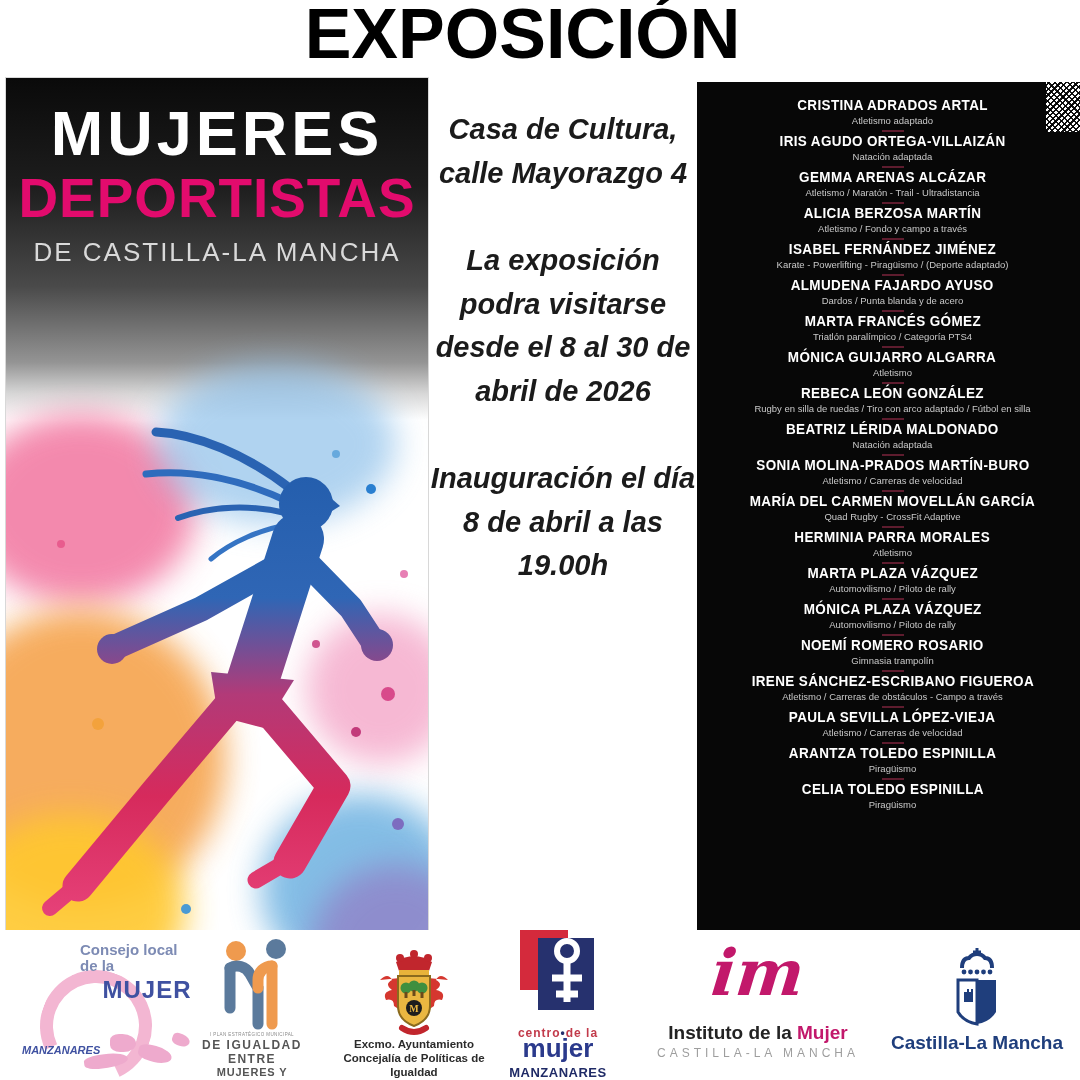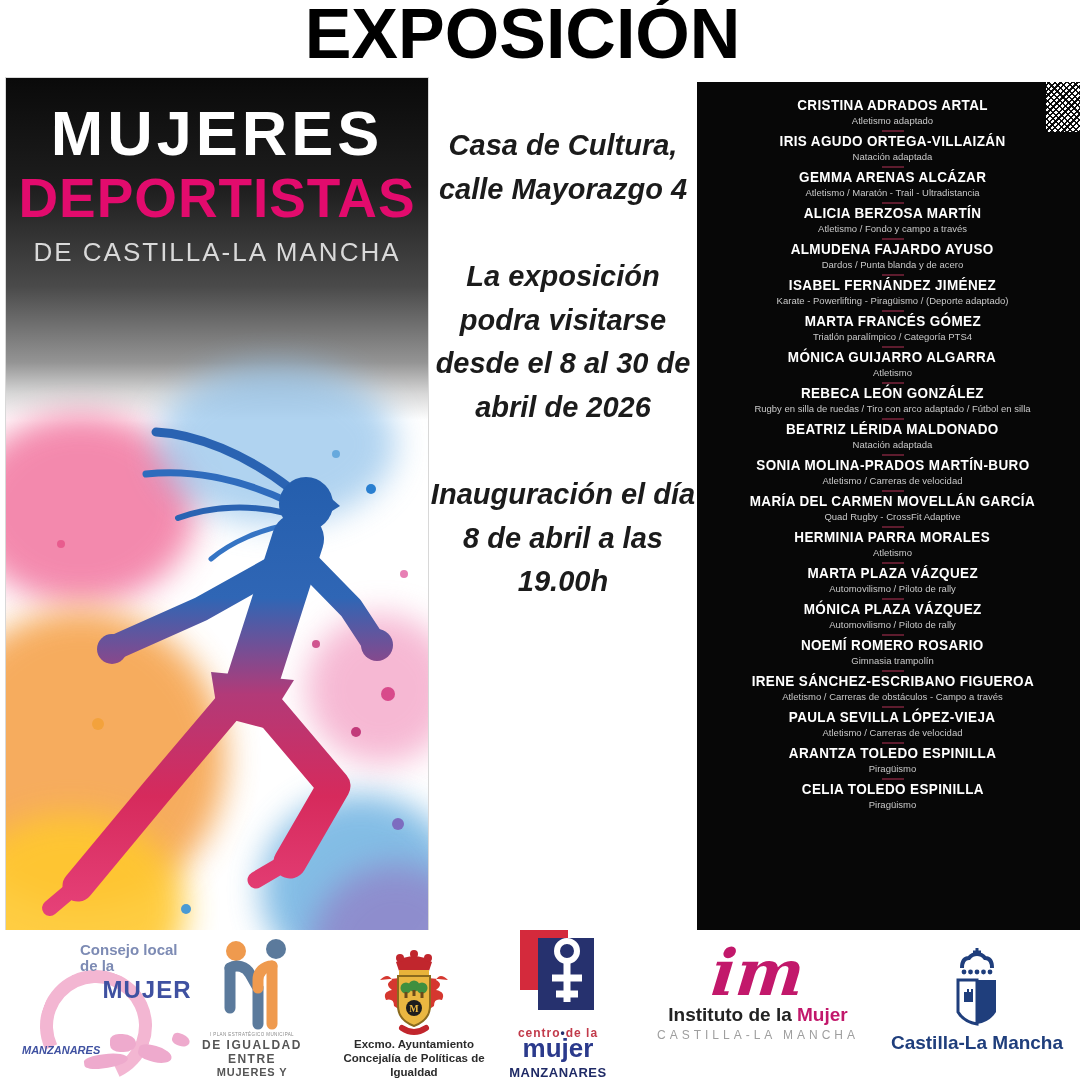--- a/index.html
+++ b/index.html
@@ -29,21 +29,21 @@
   .b2{left:-70px;top:215px;width:290px;height:300px;background:#f59e42;opacity:.85;}
   .b3{left:-50px;top:420px;width:230px;height:190px;background:#ffc82e;opacity:.9;}
   .b4{left:150px;top:-30px;width:240px;height:160px;background:#8fc1ea;opacity:.7;}
   .b5{left:255px;top:400px;width:200px;height:190px;background:#5aa7dd;opacity:.75;}
   .b6{left:305px;top:470px;width:170px;height:170px;background:#9182c8;opacity:.8;}
   .b7{left:300px;top:220px;width:150px;height:150px;background:#ef7fb0;opacity:.55;}
   .runner-svg{position:absolute;left:0;top:0;width:100%;height:100%;}
 
   
   .info-col{position:absolute;left:428px;top:108px;width:270px;text-align:center;
-            color:#1b1b1b;font-weight:700;font-style:italic;font-size:29px;line-height:1.5;margin-top:16px;}
+            color:#1b1b1b;font-weight:700;font-style:italic;font-size:29px;line-height:1.5;}
   .info-col p{margin:0 0 44px 0;}
 
   
   .panel{position:absolute;left:697px;top:82px;width:383px;height:1052px;background:#070707;
          box-sizing:border-box;padding:14px 8px 12px 16px;display:flex;flex-direction:column;
          justify-content:flex-start;}
   .qr{position:absolute;top:0;right:0;width:34px;height:50px;background:
       repeating-linear-gradient(45deg,rgba(0,0,0,.9) 0 1.5px,transparent 1.5px 4.5px),
       repeating-linear-gradient(-45deg,#111 0 1.5px,#fff 1.5px 4px);}
   .athlete{text-align:center;}
@@ -94,21 +94,21 @@
   .centro-sym{position:absolute;left:30px;top:8px;width:42px;height:70px;}
   .centro-t1{font-size:12px;color:#c23a4a;font-weight:700;letter-spacing:1px;margin-top:10px;}
   .centro-t1 .dot{color:#26316e;}
   .centro-t2{font-size:26px;color:#2b3a8c;font-weight:700;line-height:.8;margin-top:-2px;}
   .centro-t3{font-size:13px;color:#1f2a66;font-weight:700;letter-spacing:.5px;margin-top:6px;}
 
   
   .lg-instituto{left:642px;top:14px;width:232px;height:126px;text-align:center;}
   .inst-mark{font-family:"DejaVu Serif",serif;font-style:italic;font-weight:700;
              font-size:64px;color:#c2186b;line-height:.9;transform:skewX(-6deg);}
-  .inst-t1{font-size:19px;font-weight:700;color:#232323;margin-top:2px;}
+  .inst-t1{font-size:19px;font-weight:700;color:#232323;margin-top:20px;}
   .inst-t1 .mj{color:#c2186b;}
   .inst-t2{font-size:12px;color:#9e9e9e;letter-spacing:4px;margin-top:2px;}
 
   
   .lg-jccm{left:884px;top:16px;width:186px;height:122px;text-align:center;}
   .jccm-svg{width:70px;height:84px;display:block;margin:0 auto;}
   .jccm-t{font-size:19px;font-weight:700;color:#1f3e7c;margin-top:2px;
           font-family:"Liberation Sans",sans-serif;}
 </style>
 </head>
@@ -204,27 +204,27 @@
       <span class="athlete-name">GEMMA ARENAS ALCÁZAR</span>
       <div class="athlete-sport">Atletismo / Maratón - Trail - Ultradistancia</div>
     </div>
 
     <div class="athlete">
       <span class="athlete-name">ALICIA BERZOSA MARTÍN</span>
       <div class="athlete-sport">Atletismo / Fondo y campo a través</div>
     </div>
 
     <div class="athlete">
+      <span class="athlete-name">ISABEL FERNÁNDEZ JIMÉNEZ</span>
+      <div class="athlete-sport">Karate - Powerlifting - Piragüismo / (Deporte adaptado)</div>
+    </div>
+
+    <div class="athlete">
       <span class="athlete-name">ALMUDENA FAJARDO AYUSO</span>
       <div class="athlete-sport">Dardos / Punta blanda y de acero</div>
-    </div>
-
-    <div class="athlete">
-      <span class="athlete-name">ISABEL FERNÁNDEZ JIMÉNEZ</span>
-      <div class="athlete-sport">Karate - Powerlifting - Piragüismo / (Deporte adaptado)</div>
     </div>
 
     <div class="athlete">
       <span class="athlete-name">MARTA FRANCÉS GÓMEZ</span>
       <div class="athlete-sport">Triatlón paralímpico / Categoría PTS4</div>
     </div>
 
     <div class="athlete">
       <span class="athlete-name">MÓNICA GUIJARRO ALGARRA</span>
       <div class="athlete-sport">Atletismo</div>

